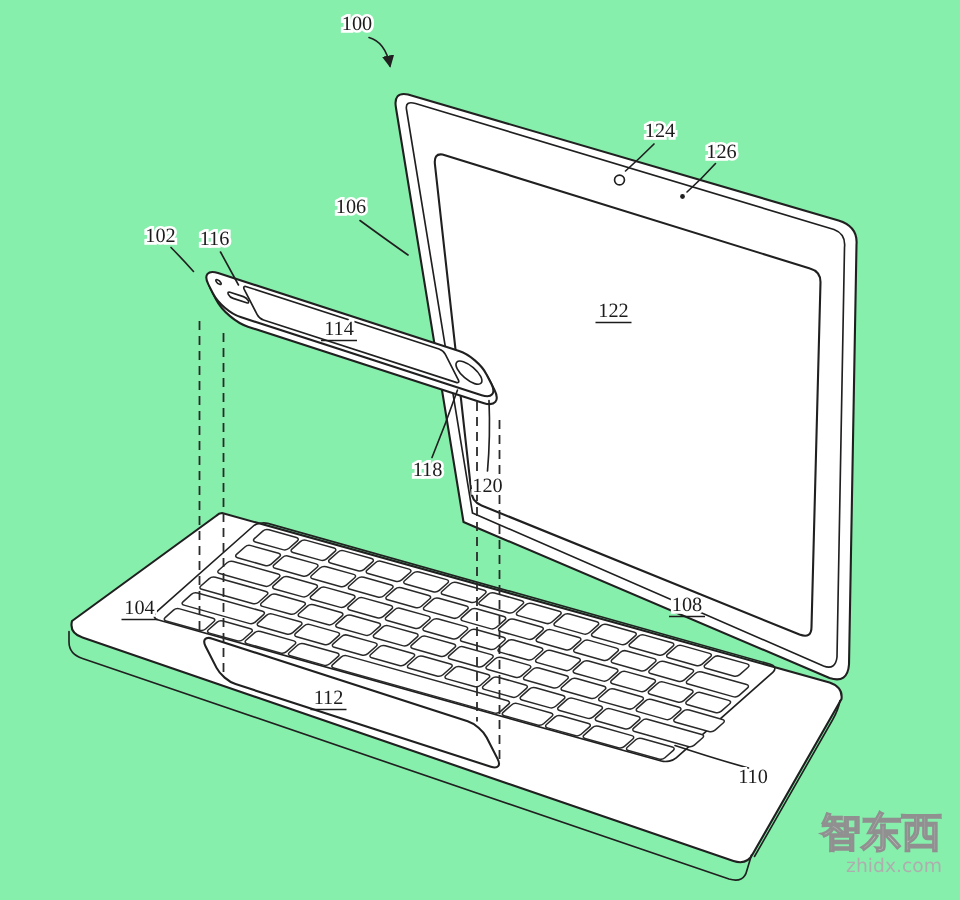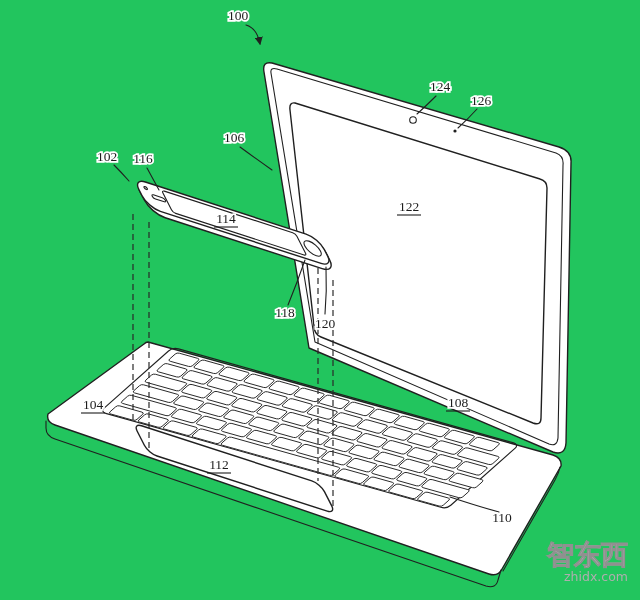--- a/index.html
+++ b/index.html
@@ -1,16 +1,16 @@
 <!DOCTYPE html>
 <html><head>
 <meta charset="utf-8">
 <style>
   html,body{margin:0;padding:0;background:#ffffff;}
-  .stage{position:relative;width:640px;height:600px;background:#22c55e;overflow:hidden;
+  .stage{position:relative;width:640px;height:600px;background:#86efac;overflow:hidden;
          font-family:"Liberation Serif", serif;}
   svg{display:block;}
   .ink-thin{stroke:#202020;fill:none;stroke-width:1.1;stroke-linejoin:round;stroke-linecap:round;}
   .ink-fill{stroke:#202020;fill:#ffffff;stroke-width:1.4;stroke-linejoin:round;}
   .dash{stroke:#2a2a2a;fill:none;stroke-width:1.2;stroke-dasharray:6 4;}
   .ref{font-family:"Liberation Serif", serif;font-size:13.5px;fill:#1c1c1c;
        text-anchor:middle;paint-order:stroke;stroke:#ffffff;stroke-width:3.5px;}
   .uline{stroke:#1c1c1c;stroke-width:1.1;}
   .wm-big{font-family:"DejaVu Sans", sans-serif;font-size:27px;font-weight:bold;
           fill:#c9c9c9;stroke:#909090;stroke-width:0.8;text-anchor:end;}

